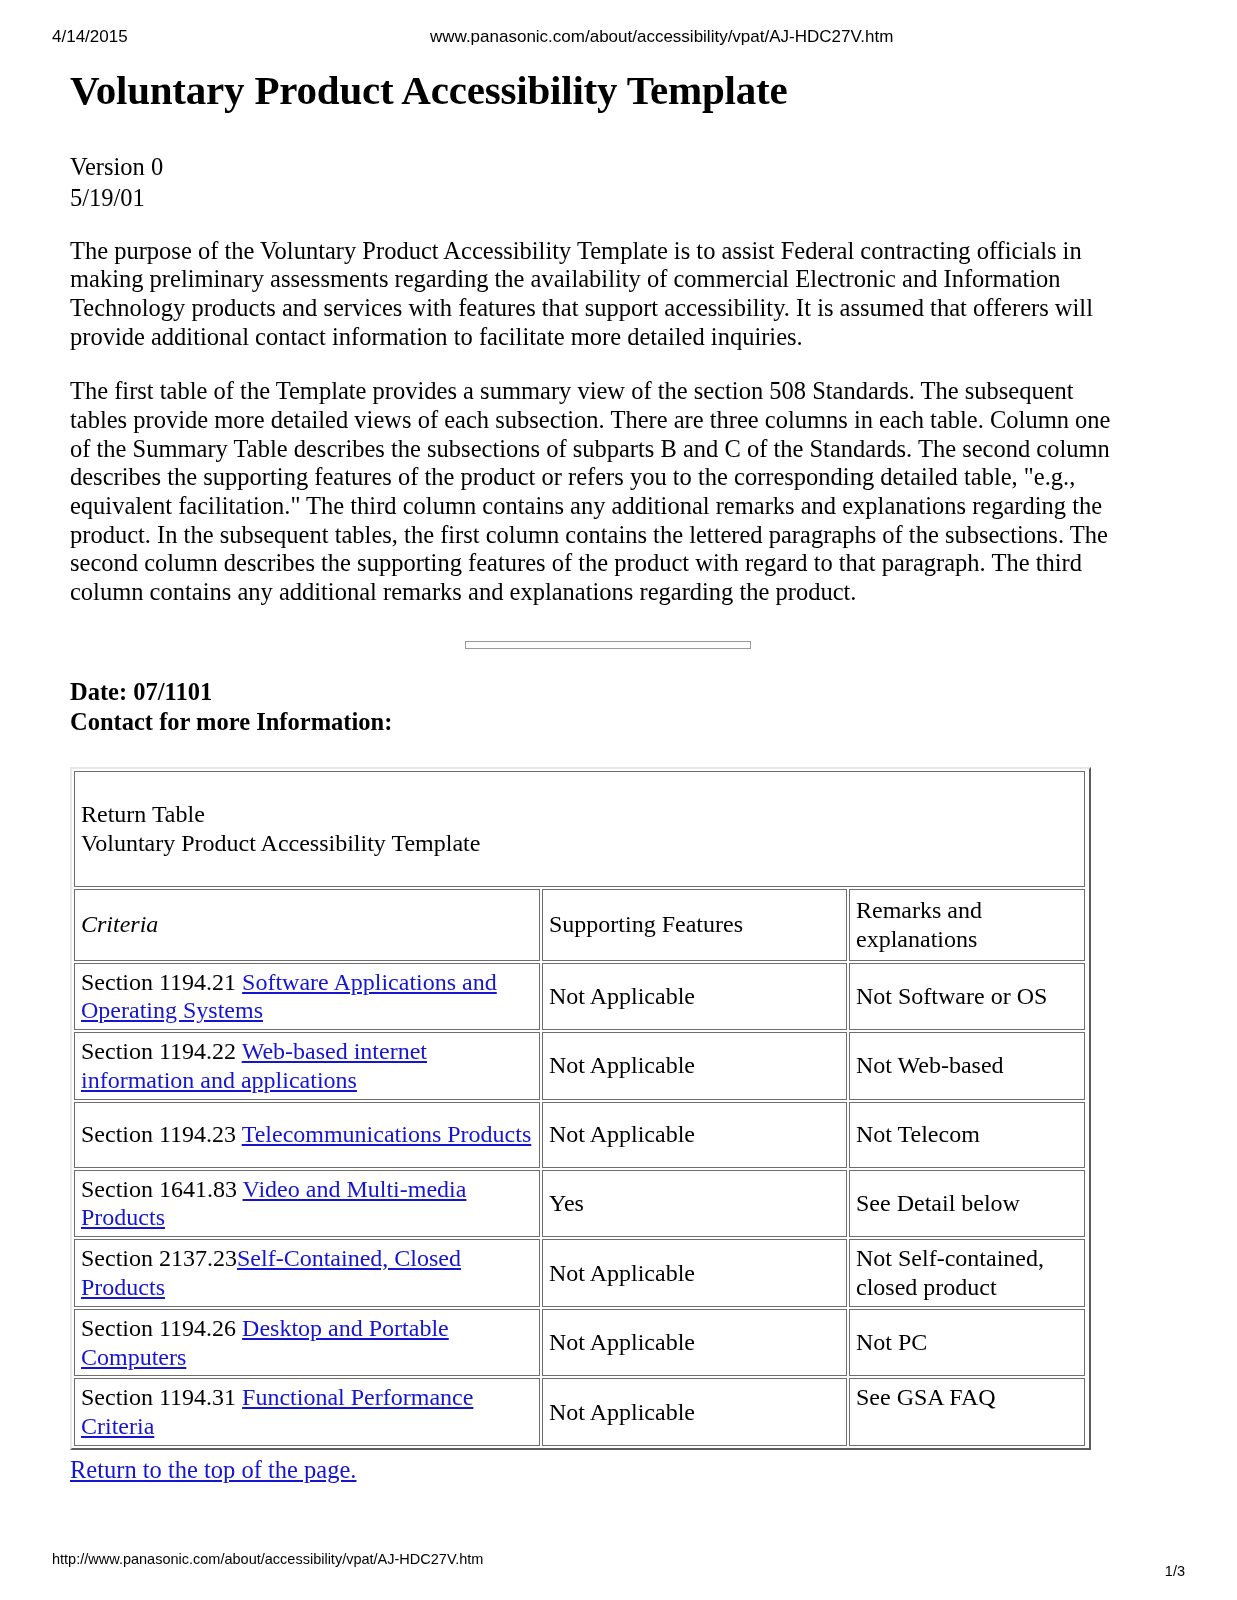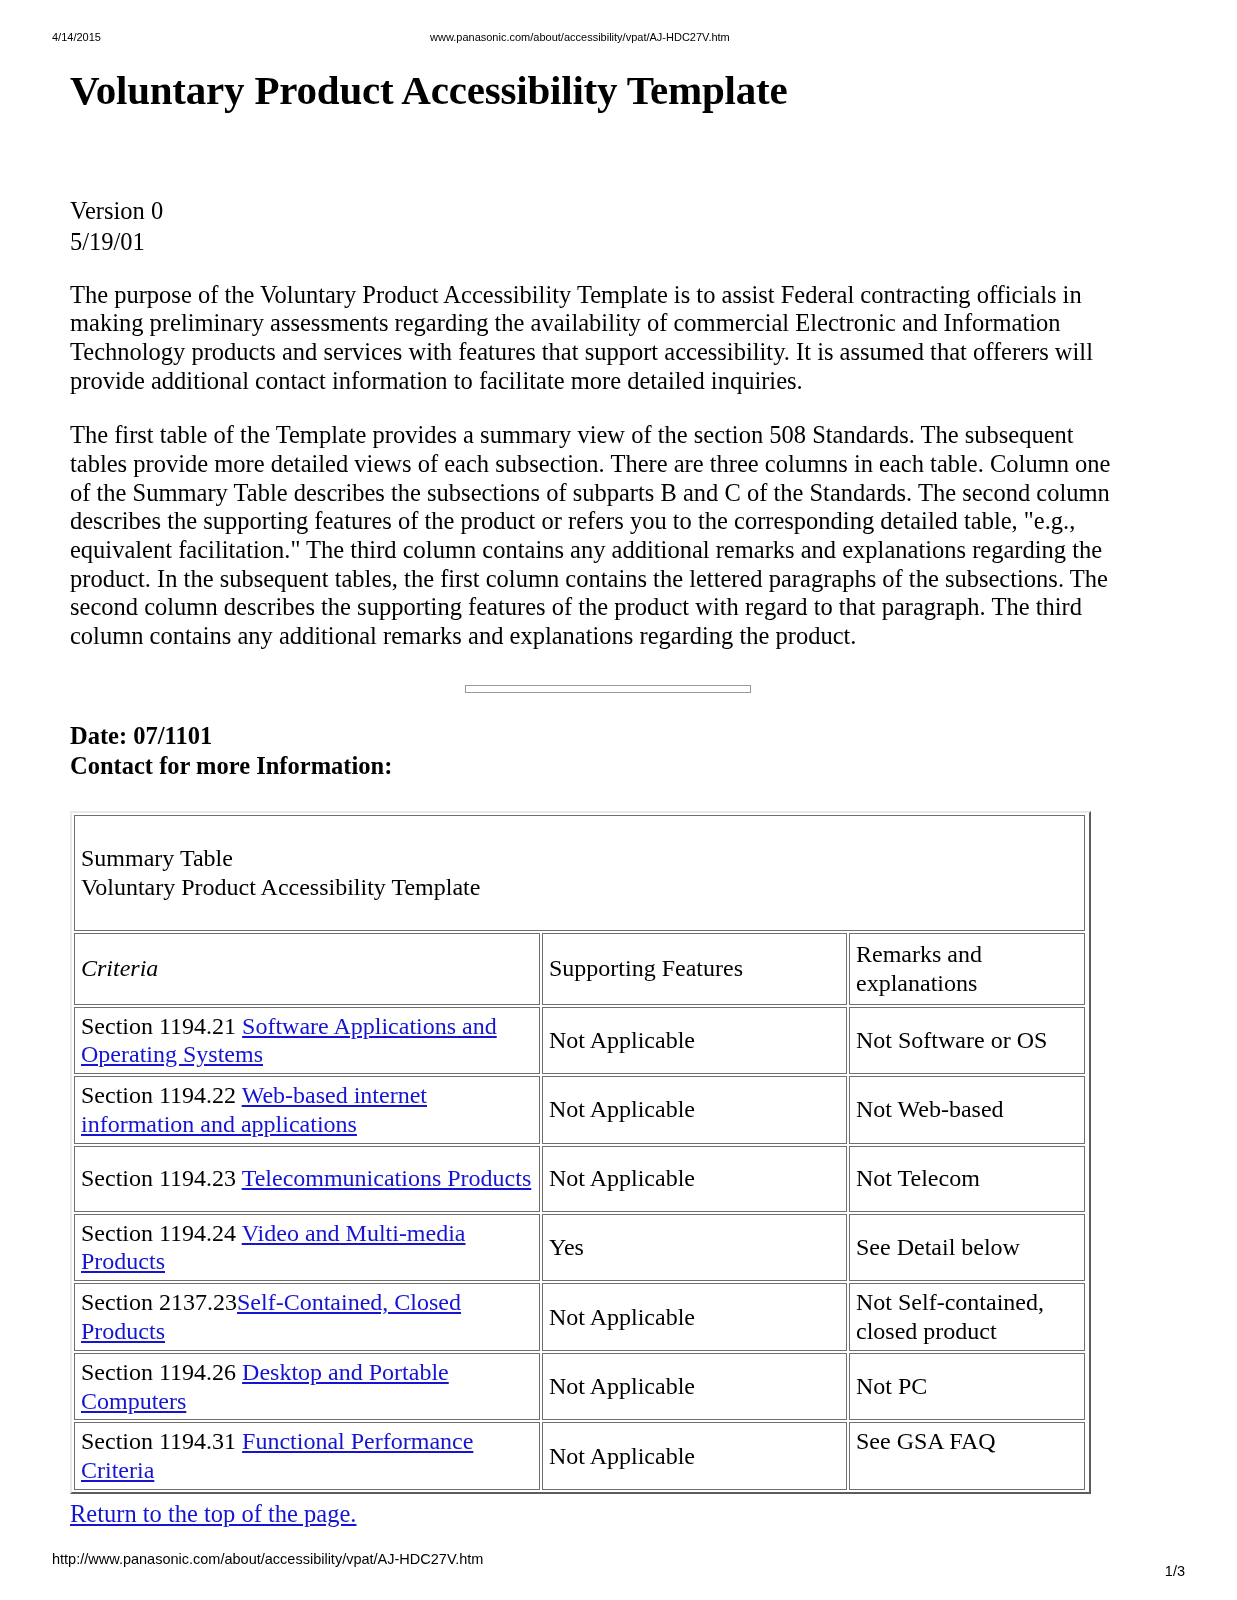--- a/index.html
+++ b/index.html
@@ -24,21 +24,21 @@
   }
 
   
   .print-header {
     position: absolute;
     top: 27px;
     left: 0;
     width: 1116px;
     height: 20px;
     font-family: "Liberation Sans", "DejaVu Sans", sans-serif;
-    font-size: 11px;
+    font-size: 17px;
     color: #000;
     line-height: 20px;
   }
   .print-header .ph-date {
     position: absolute;
     left: 52px;
     top: 0;
     white-space: nowrap;
   }
   .print-header .ph-url {
@@ -60,21 +60,21 @@
     font-family: "Liberation Serif", "DejaVu Serif", serif;
     font-size: 41px;
     font-weight: bold;
     margin: 0;
     padding: 0;
     line-height: 1.18;
     letter-spacing: -0.2px;
   }
 
   .version-block {
-    margin-top: 82px;
+    margin-top: 38px;
     font-size: 24.5px;
     line-height: 1.23;
   }
   .version-block div { white-space: nowrap; }
 
   .para {
     margin-top: 24px;
     font-size: 24.5px;
     line-height: 1.17;
     text-align: left;
@@ -253,21 +253,21 @@
     <div class="meta-block">
       <div>Date: 07/1101</div>
       <div>Contact for more Information:</div>
     </div>
 
     <div class="table-wrap">
       <table class="vpat">
         <tbody>
           <tr>
             <td class="caption-cell" colspan="3">
-              <div>Summary Table</div>
+              <div>Return Table</div>
               <div>Voluntary Product Accessibility Template</div>
             </td>
           </tr>
           <tr>
             <th class="col-criteria">Criteria</th>
             <th class="col-supporting">Supporting Features</th>
             <th class="col-remarks">Remarks and explanations</th>
           </tr>
 
           <tr class="row-tall">
@@ -282,21 +282,21 @@
             <td class="c-remarks">Not Web-based</td>
           </tr>
 
           <tr class="row-tall">
             <td class="c-criteria"><span>Section 1194.23 </span><a class="doclink" href="#">Telecommunications Products</a></td>
             <td class="c-supporting">Not Applicable</td>
             <td class="c-remarks">Not Telecom</td>
           </tr>
 
           <tr class="row-tall">
-            <td class="c-criteria"><span>Section 1194.24 </span><a class="doclink" href="#">Video and Multi-media Products</a></td>
+            <td class="c-criteria"><span>Section 1641.83 </span><a class="doclink" href="#">Video and Multi-media Products</a></td>
             <td class="c-supporting">Yes</td>
             <td class="c-remarks">See Detail below</td>
           </tr>
 
           <tr class="row-tall">
             <td class="c-criteria"><span>Section 2137.23</span><a class="doclink" href="#">Self-Contained, Closed Products</a></td>
             <td class="c-supporting">Not Applicable</td>
             <td class="c-remarks top-align">Not Self-contained, closed product</td>
           </tr>
 

